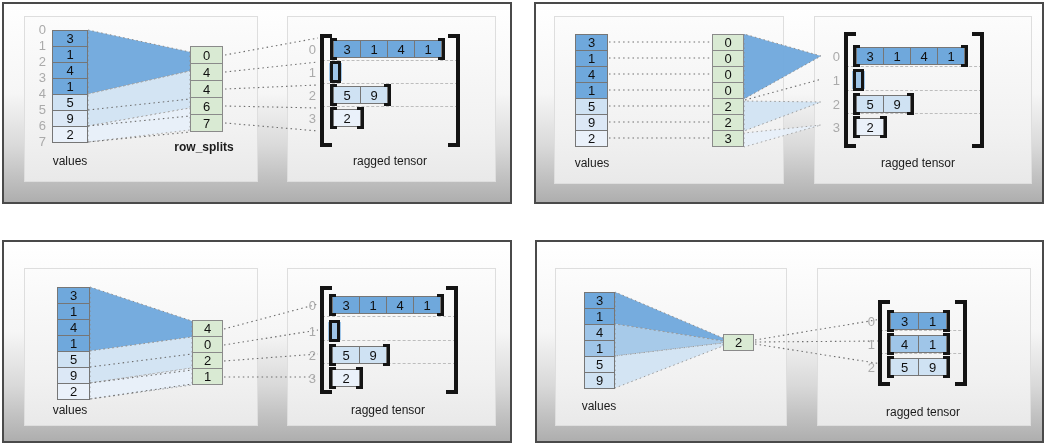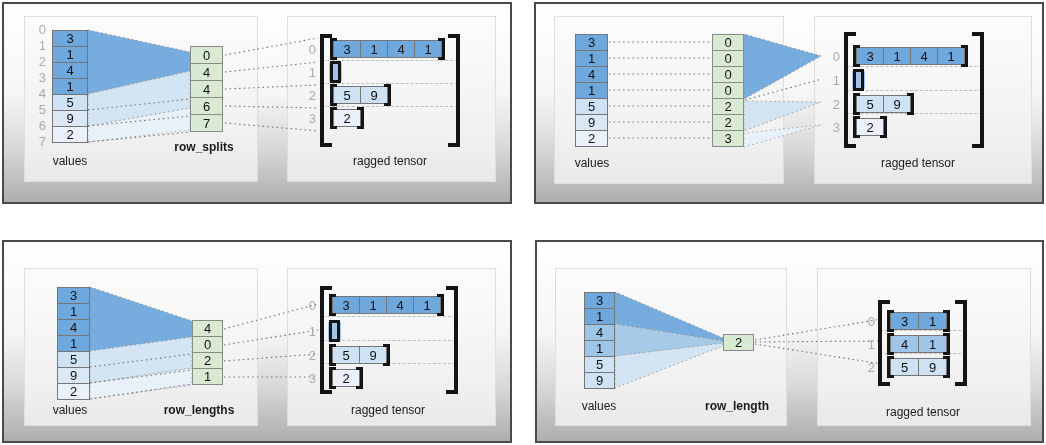--- a/index.html
+++ b/index.html
@@ -214,21 +214,20 @@
   <div class="vcell dk" style="left:53px;top:77px;width:33px;height:17px">4</div>
   <div class="vcell dk" style="left:53px;top:93px;width:33px;height:17px">1</div>
   <div class="vcell lt" style="left:53px;top:109px;width:33px;height:17px">5</div>
   <div class="vcell lt2" style="left:53px;top:125px;width:33px;height:17px">9</div>
   <div class="vcell xl" style="left:53px;top:141px;width:33px;height:17px">2</div>
   <div class="gcell" style="left:188px;top:78px;width:31px;height:17px">4</div>
   <div class="gcell" style="left:188px;top:94px;width:31px;height:17px">0</div>
   <div class="gcell" style="left:188px;top:110px;width:31px;height:17px">2</div>
   <div class="gcell" style="left:188px;top:126px;width:31px;height:17px">1</div>
   <div class="lbl" style="left:24px;top:161px;width:84px">values</div>
-  <div class="lbl b" style="left:134px;top:161px;width:122px">row_lengths</div>
   <div class="ob l" style="left:316px;top:44px;height:108px"></div>
   <div class="ob r" style="left:442px;top:44px;height:108px"></div>
   <div class="dsep" style="left:318px;top:74px;width:134px"></div>
   <div class="dsep" style="left:318px;top:98px;width:134px"></div>
   <div class="dsep" style="left:318px;top:121px;width:134px"></div>
   <span class="ridx" style="left:296px;top:56px">0</span>
   <span class="ridx" style="left:296px;top:82px">1</span>
   <span class="ridx" style="left:296px;top:106px">2</span>
   <span class="ridx" style="left:296px;top:129px">3</span>
   <div class="rrow" style="left:325px;top:52px">
@@ -270,21 +269,20 @@
     <line class="dot" x1="218" y1="102" x2="345" y2="122"></line>
   </svg>
   <div class="vcell dk" style="left:47px;top:50px;width:31px;height:17px">3</div>
   <div class="vcell dk" style="left:47px;top:66px;width:31px;height:17px">1</div>
   <div class="vcell md" style="left:47px;top:82px;width:31px;height:17px">4</div>
   <div class="vcell md" style="left:47px;top:98px;width:31px;height:17px">1</div>
   <div class="vcell lt" style="left:47px;top:114px;width:31px;height:17px">5</div>
   <div class="vcell lt" style="left:47px;top:130px;width:31px;height:17px">9</div>
   <div class="gcell" style="left:186px;top:92px;width:31px;height:17px">2</div>
   <div class="lbl" style="left:22px;top:157px;width:80px">values</div>
-  <div class="lbl b" style="left:140px;top:157px;width:120px">row_length</div>
   <div class="ob l" style="left:341px;top:58px;height:86px"></div>
   <div class="ob r" style="left:418px;top:58px;height:86px"></div>
   <div class="dsep" style="left:343px;top:88px;width:86px"></div>
   <div class="dsep" style="left:343px;top:111px;width:86px"></div>
   <span class="ridx" style="left:322px;top:72px">0</span>
   <span class="ridx" style="left:322px;top:95px">1</span>
   <span class="ridx" style="left:322px;top:118px">2</span>
   <div class="rrow" style="left:350px;top:68px">
     <span class="sb l"></span>
     <div class="rcell w29 dk">3</div>

